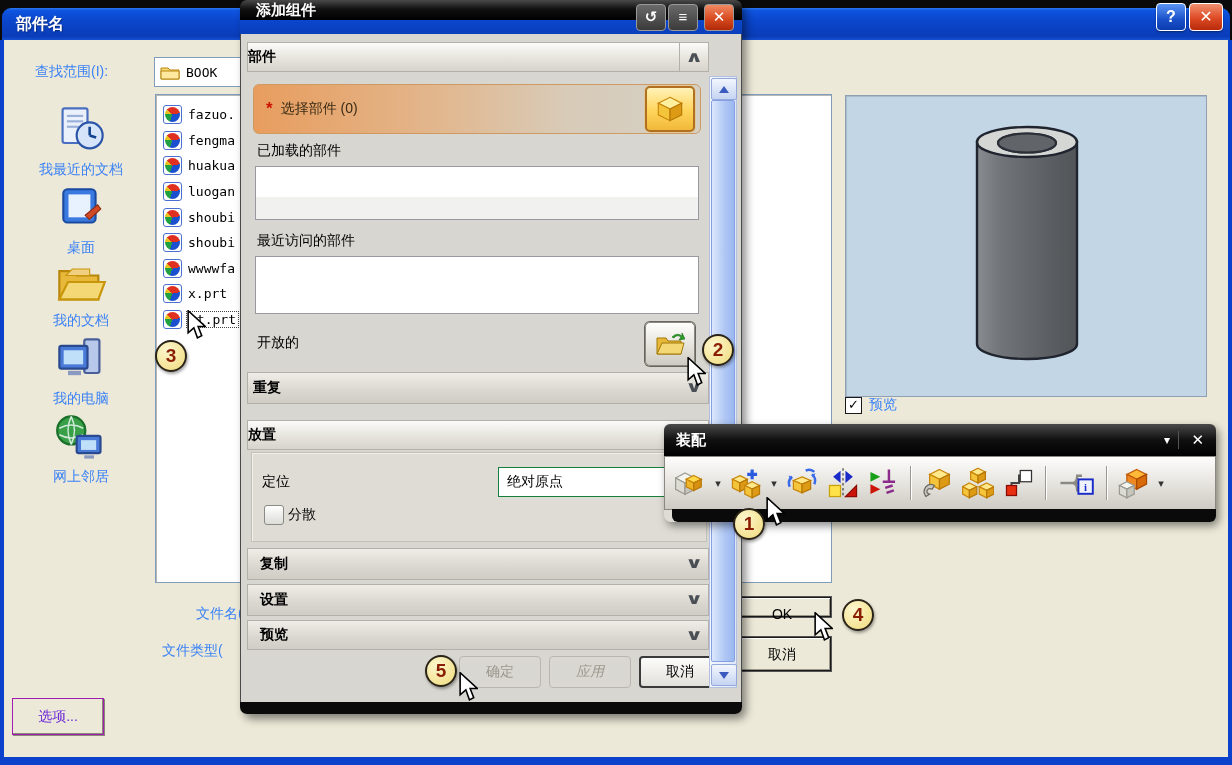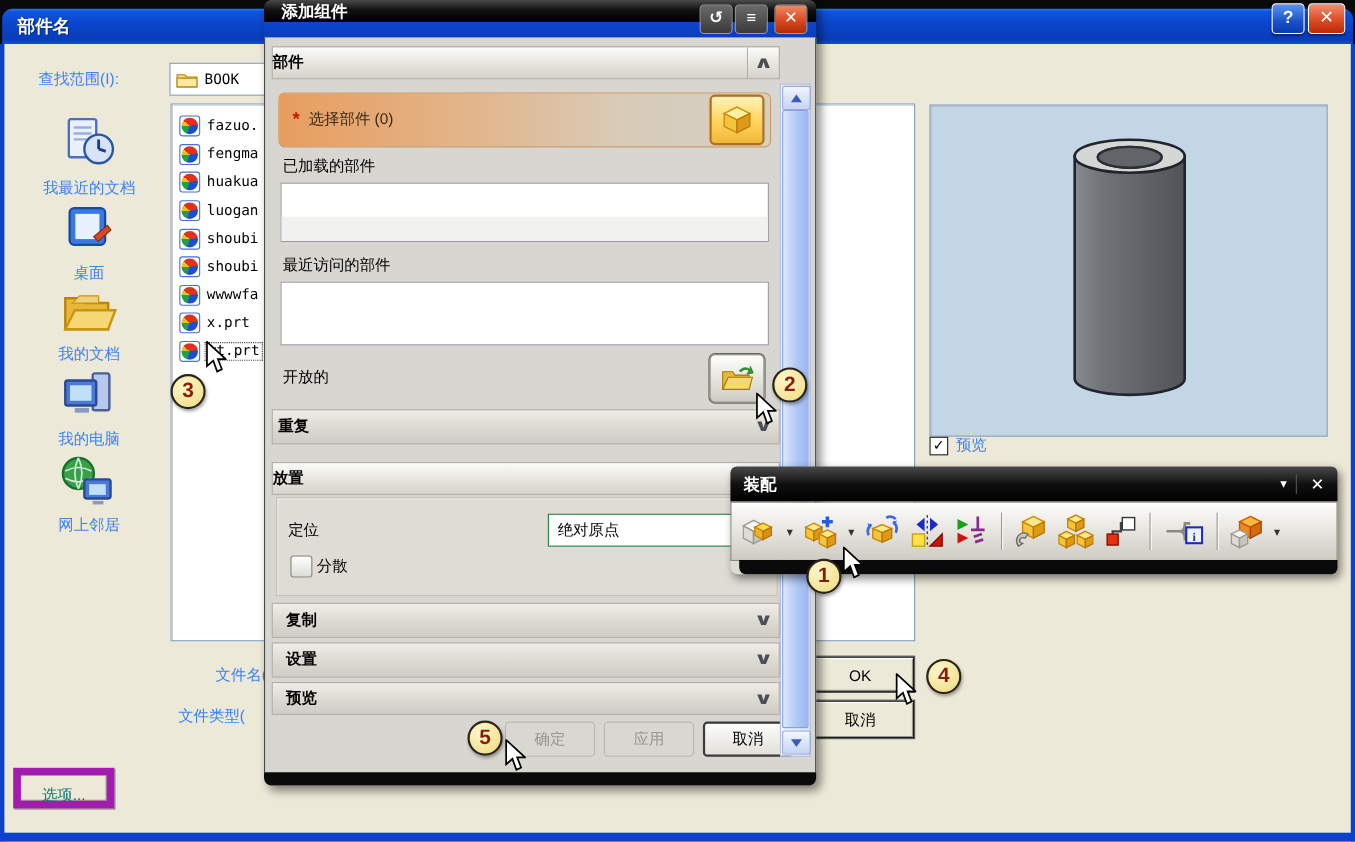--- a/index.html
+++ b/index.html
@@ -29,22 +29,22 @@
     box-shadow:inset 1px 1px 0 #b8b8b8;z-index:1;box-sizing:border-box;padding:7px 0 0 7px;}
   .frow{display:flex;align-items:center;gap:4px;height:25.6px;width:110px;}
   .part-icon{width:17px;height:17px;border:1px solid #4a6fd0;border-radius:3px;background:#fff;position:relative;flex:none;}
   .part-icon::after{content:"";position:absolute;inset:1px;border-radius:50%;
     background:conic-gradient(from -50deg,#e03020 0 130deg,#1a50d0 0 250deg,#20a040 0 320deg,#e8c020 0 360deg);}
   .fname{font-family:"DejaVu Sans Mono",monospace;font-size:13px;padding:0 2px;white-space:nowrap;}
   .fsel{border:1px dotted #444;}
   
   .xpbtn{background:#ece9d8;border:1px solid #1a1a1a;box-shadow:inset 1px 1px 0 #fff,inset -1px -1px 0 #9a988a,0 0 0 1px #555;
     font-size:14px;text-align:center;z-index:1;box-sizing:border-box;}
-  .xpbtn-dis{background:#ece9d8;border:7px solid #a21caf;box-shadow:inset -1px -1px 0 #8a8878,1px 1px 0 #8a8878;
-    color:#0f766e;font-size:14px;text-align:center;z-index:1;box-sizing:border-box;}
+  .xpbtn-dis{background:#ece9d8;border:1px solid #a21caf;box-shadow:inset -1px -1px 0 #8a8878,1px 1px 0 #8a8878;
+    color:#6d28d9;font-size:14px;text-align:center;z-index:1;box-sizing:border-box;}
   
   .ppane{left:845px;top:95px;width:360px;height:300px;background:#c3d6e6;border:1px solid #90a0b2;
     box-shadow:inset 1px 1px 0 #a8bccc;z-index:1;}
   .pcheck{left:845px;top:397px;width:15px;height:15px;background:#fff;border:1px solid #1a1a1a;z-index:1;
     font-size:13px;line-height:14px;text-align:center;font-weight:bold;}
   
   .nxd{left:240px;top:0;width:502px;height:714px;z-index:5;box-shadow:4px 5px 9px rgba(0,0,0,.45);border-radius:8px;}
   .nxd-title{position:absolute;left:0;top:0;right:0;height:20px;border-radius:7px 7px 0 0;
     background:linear-gradient(#4a4a4a,#111 45%,#000);display:flex;align-items:center;}
   .nxd-title-txt{color:#fff;font-weight:bold;font-size:15px;padding-left:16px;}
@@ -214,21 +214,21 @@
     </div>
   <div class="frow">
       <span class="part-icon"></span>
       <span class="fname fsel">yt.prt</span>
     </div>
 </div>
 
 <span class="abs lbl" style="left:162px;top:605px;z-index:1;margin-left:34px;">文件名(N)</span>
 <span class="abs lbl" style="left:162px;top:642px;z-index:1;">文件类型(</span>
 
-<div class="abs xpbtn" style="left:733px;top:597px;width:98px;height:32px;line-height:32px;">OK</div>
+<div class="abs xpbtn" style="left:733px;top:597px;width:98px;height:20px;line-height:32px;">OK</div>
 <div class="abs xpbtn" style="left:733px;top:637px;width:98px;height:34px;line-height:32px;">取消</div>
 <div class="abs xpbtn-dis" style="left:12px;top:698px;width:92px;height:37px;line-height:35px;">选项...</div>
 
 <div class="abs ppane">
   <svg width="358" height="298" viewBox="0 0 358 298">
     <defs>
         <linearGradient id="cylg" x1="0" y1="0" x2="1" y2="0">
       <stop offset="0" stop-color="#888c90"></stop>
           <stop offset="0.25" stop-color="#707478"></stop>
       <stop offset="0.75" stop-color="#5a5d61"></stop>
@@ -306,21 +306,21 @@
           <span class="chev-g">∨</span>
         </span>
     </div>
     <div class="nx-bar" style="top:586px;height:30px;padding-left:12px;">
       <span>预览</span>
       <span class="nx-chev" style="border-left:none;">
           <span class="chev-g">∨</span>
         </span>
     </div>
     <div class="nx-btn nx-btn-dis" style="left:218px;">确定</div>
-    <div class="nx-btn nx-btn-dis" style="left:308px;">应用</div>
+    <div class="nx-btn nx-btn-dis" style="left:308px;font-style:italic;">应用</div>
     <div class="nx-btn nx-btn-en" style="left:398px;">取消</div>
     <div class="nx-scroll">
       <div class="sc-arrow" style="top:1px;">
           <span class="tri-up"></span>
         </div>
       <div class="sc-thumb"></div>
       <div class="sc-arrow" style="bottom:1px;">
           <span class="tri-dn"></span>
         </div>
     </div>

